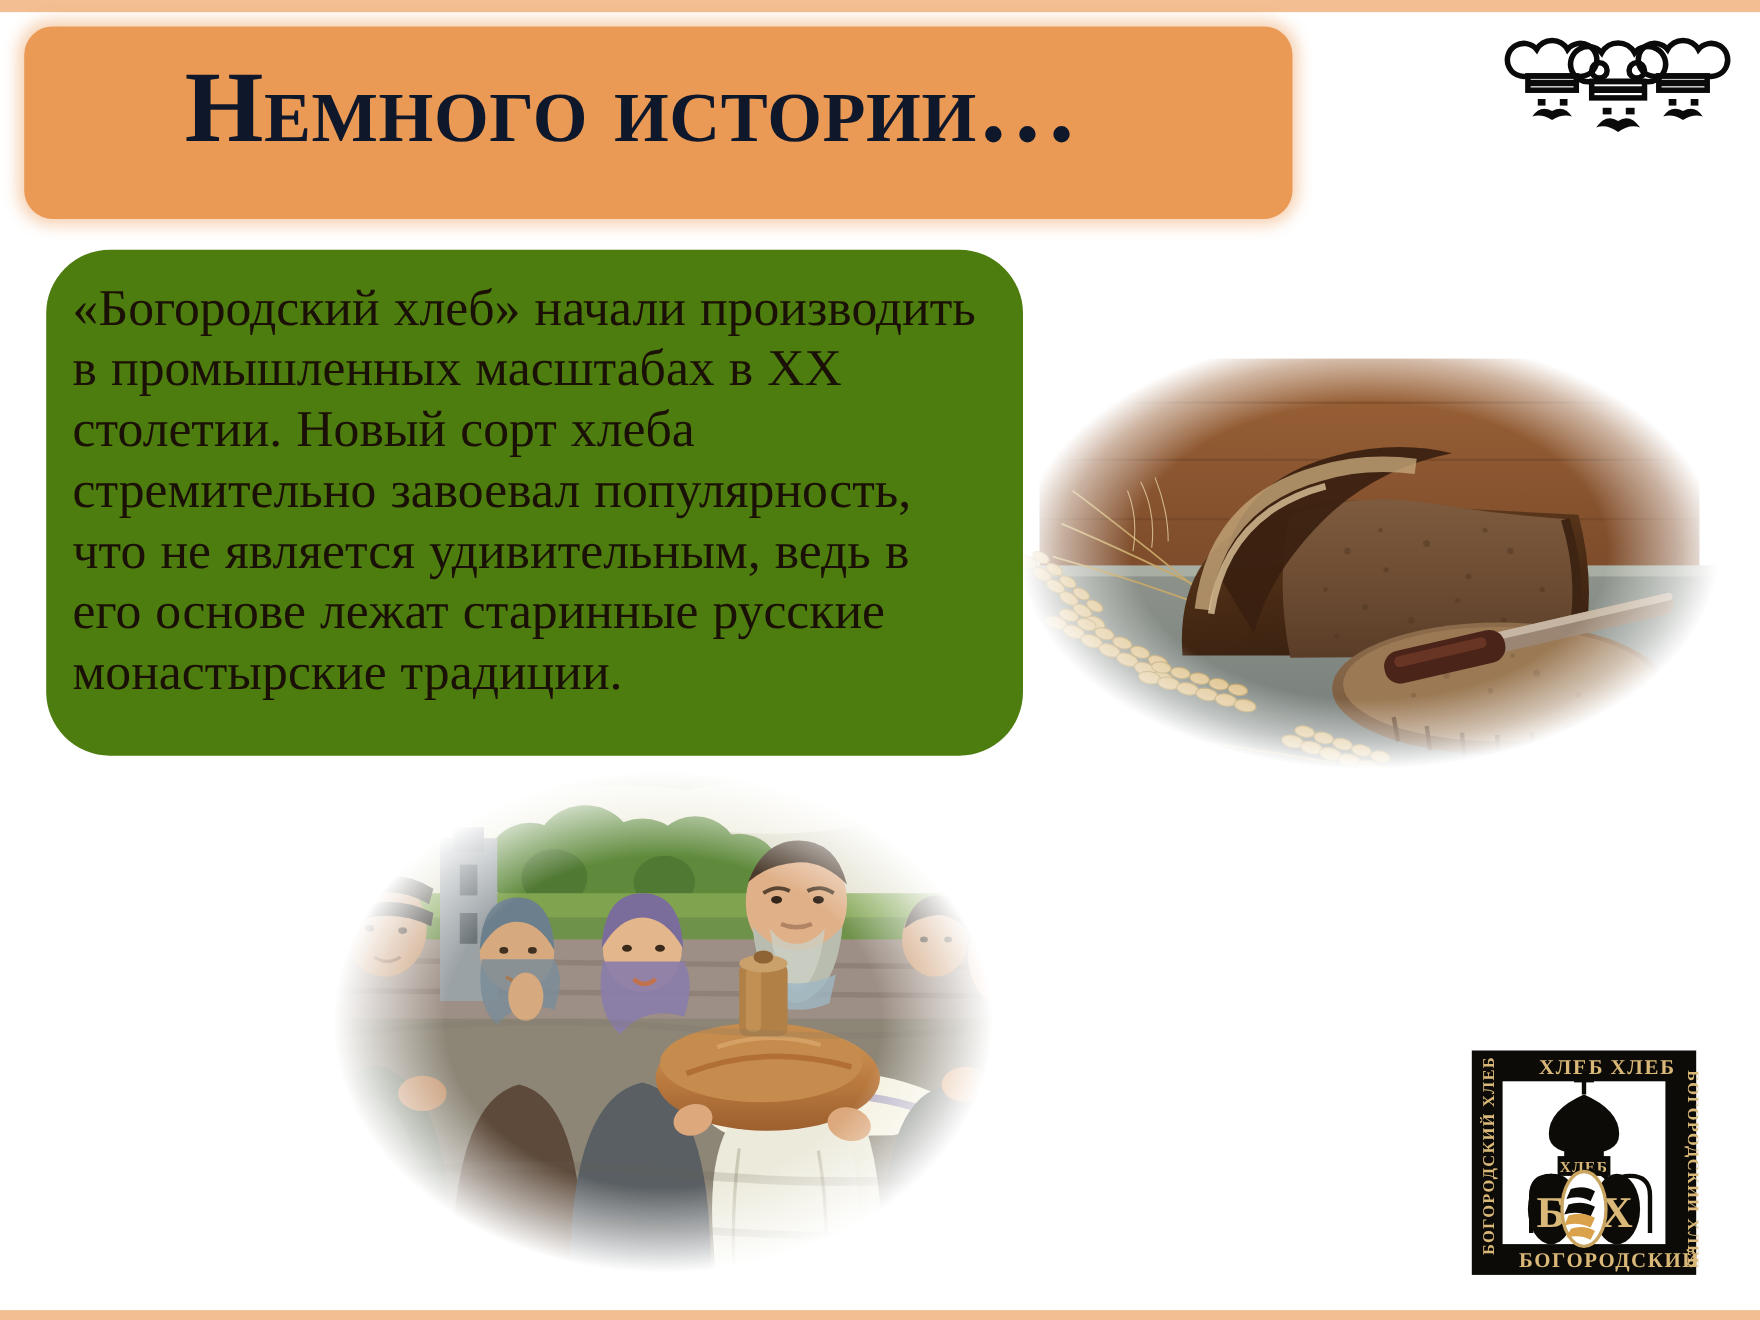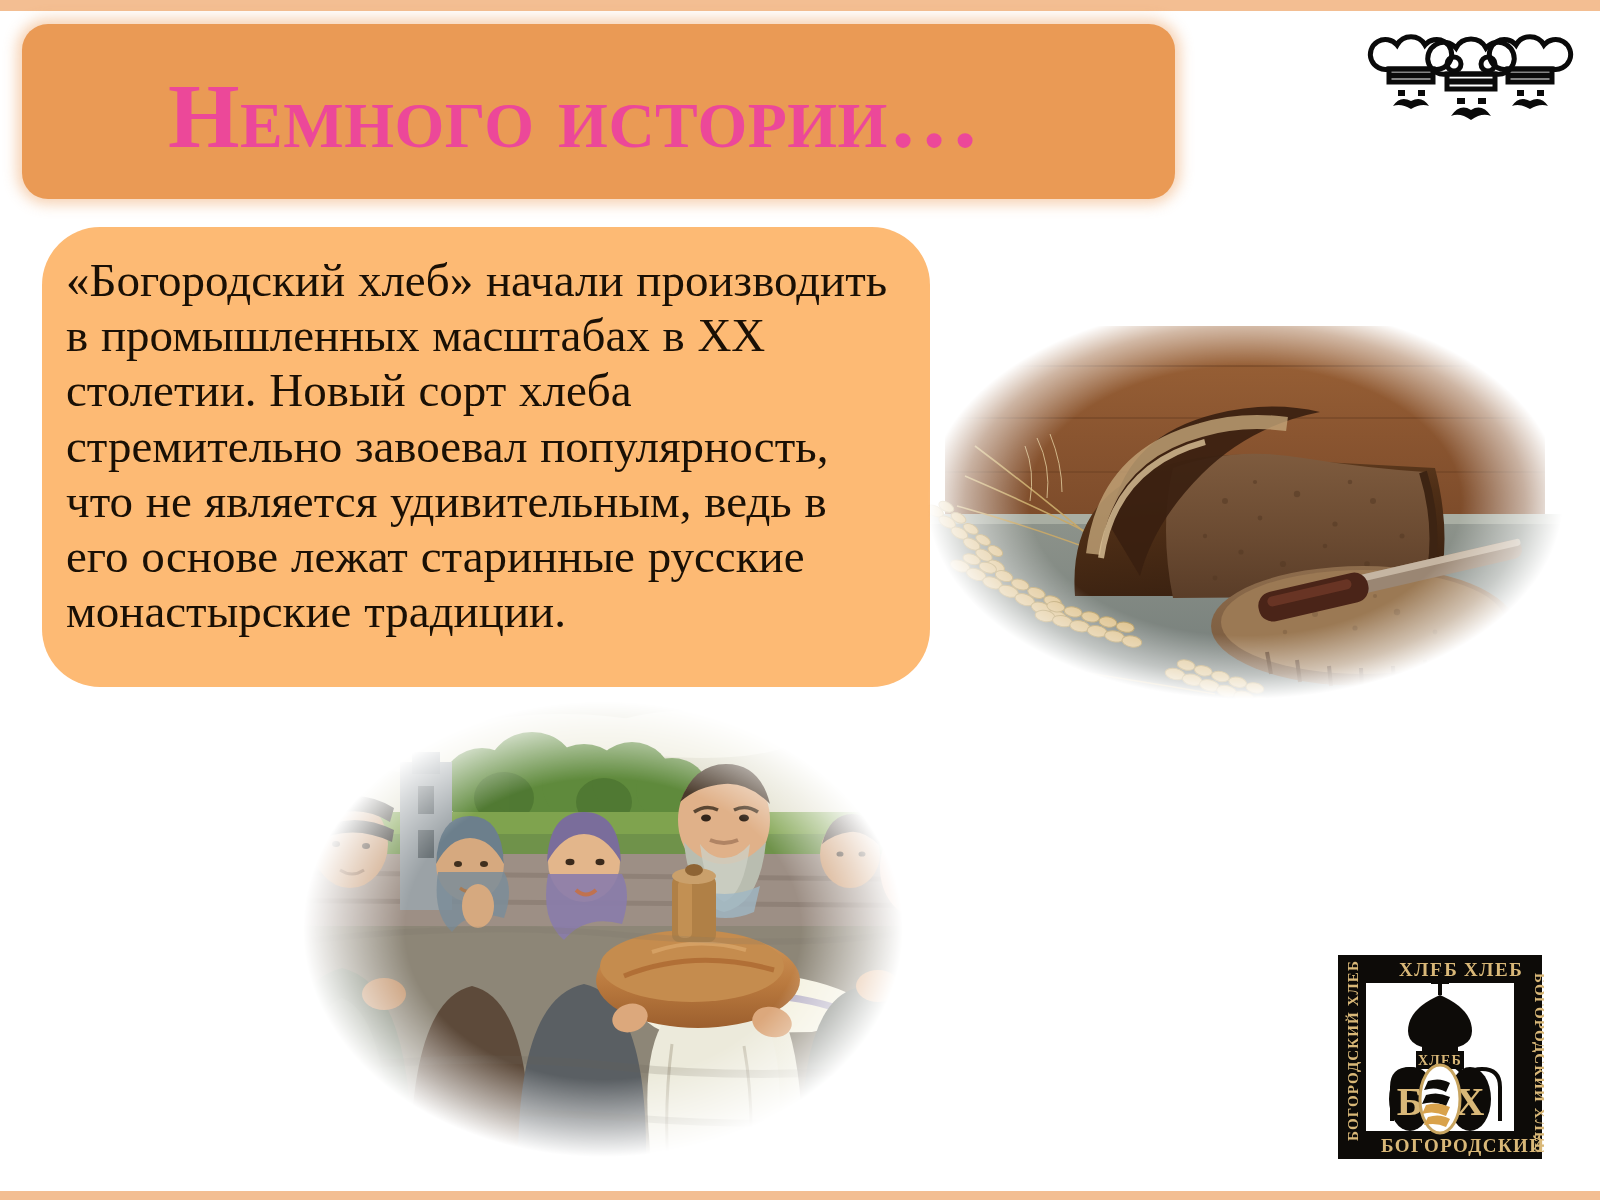--- a/index.html
+++ b/index.html
@@ -35,27 +35,27 @@
     top: 24px;
     width: 1153px;
     height: 175px;
     background: #EA9A55;
     border-radius: 26px;
     box-shadow: 0 0 14px 5px rgba(234,154,85,0.45);
   }
   .title-text {
     position: absolute;
     left: 168px;
-    top: 68px;
+    top: 49px;
     width: 980px;
     font-family: "Liberation Serif", "DejaVu Serif", serif;
     font-size: 92px;
     line-height: 1.06;
     font-weight: 700;
-    color: #ec4899;
+    color: #0f172a;
     font-variant: small-caps;
     letter-spacing: 0.5px;
     white-space: nowrap;
   }
 
   
   .chef-hats {
     position: absolute;
     right: 22px;
     top: 22px;
@@ -63,21 +63,21 @@
     height: 120px;
   }
 
   
   .text-card {
     position: absolute;
     left: 42px;
     top: 227px;
     width: 888px;
     height: 460px;
-    background: #fdba74;
+    background: #4d7c0f;
     border-radius: 58px;
     box-sizing: border-box;
     padding: 26px 30px 20px 24px;
   }
   .body-text {
     font-family: "Liberation Serif", "DejaVu Serif", serif;
     font-size: 47px;
     line-height: 1.175;
     color: #1a1005;
     margin: 0;

